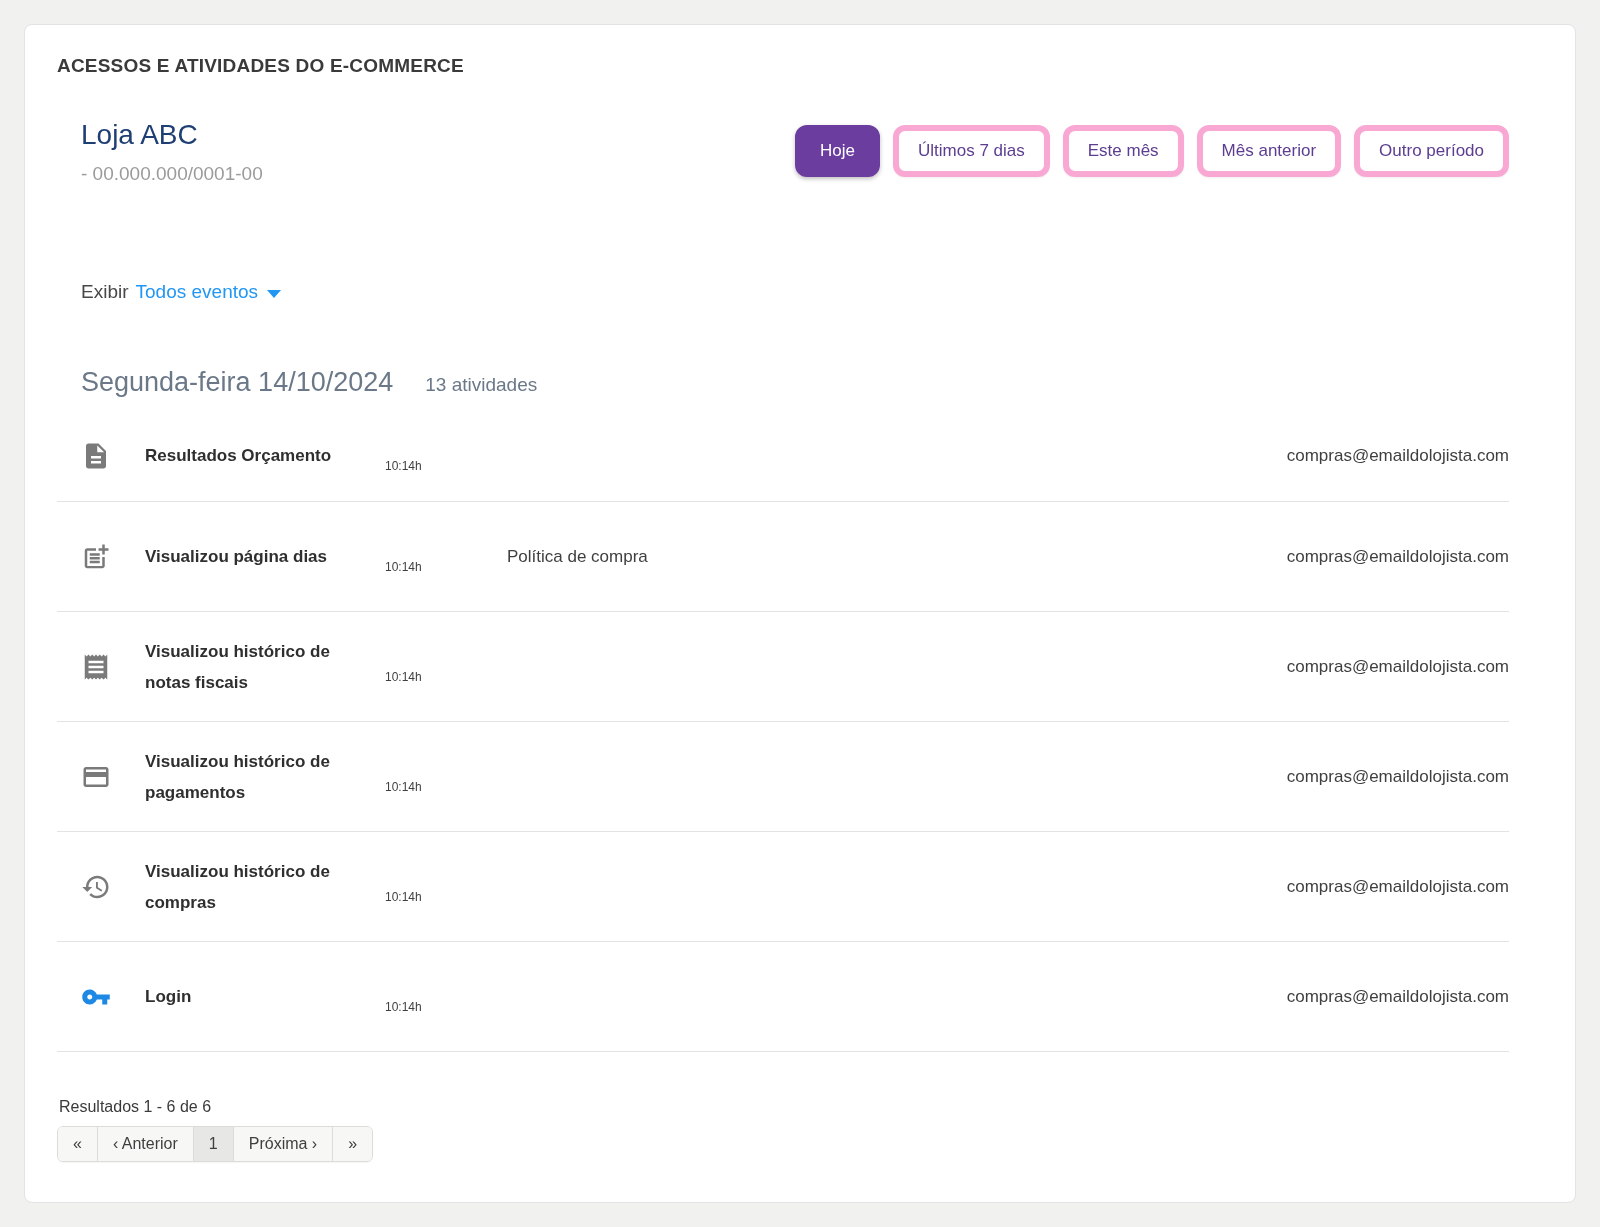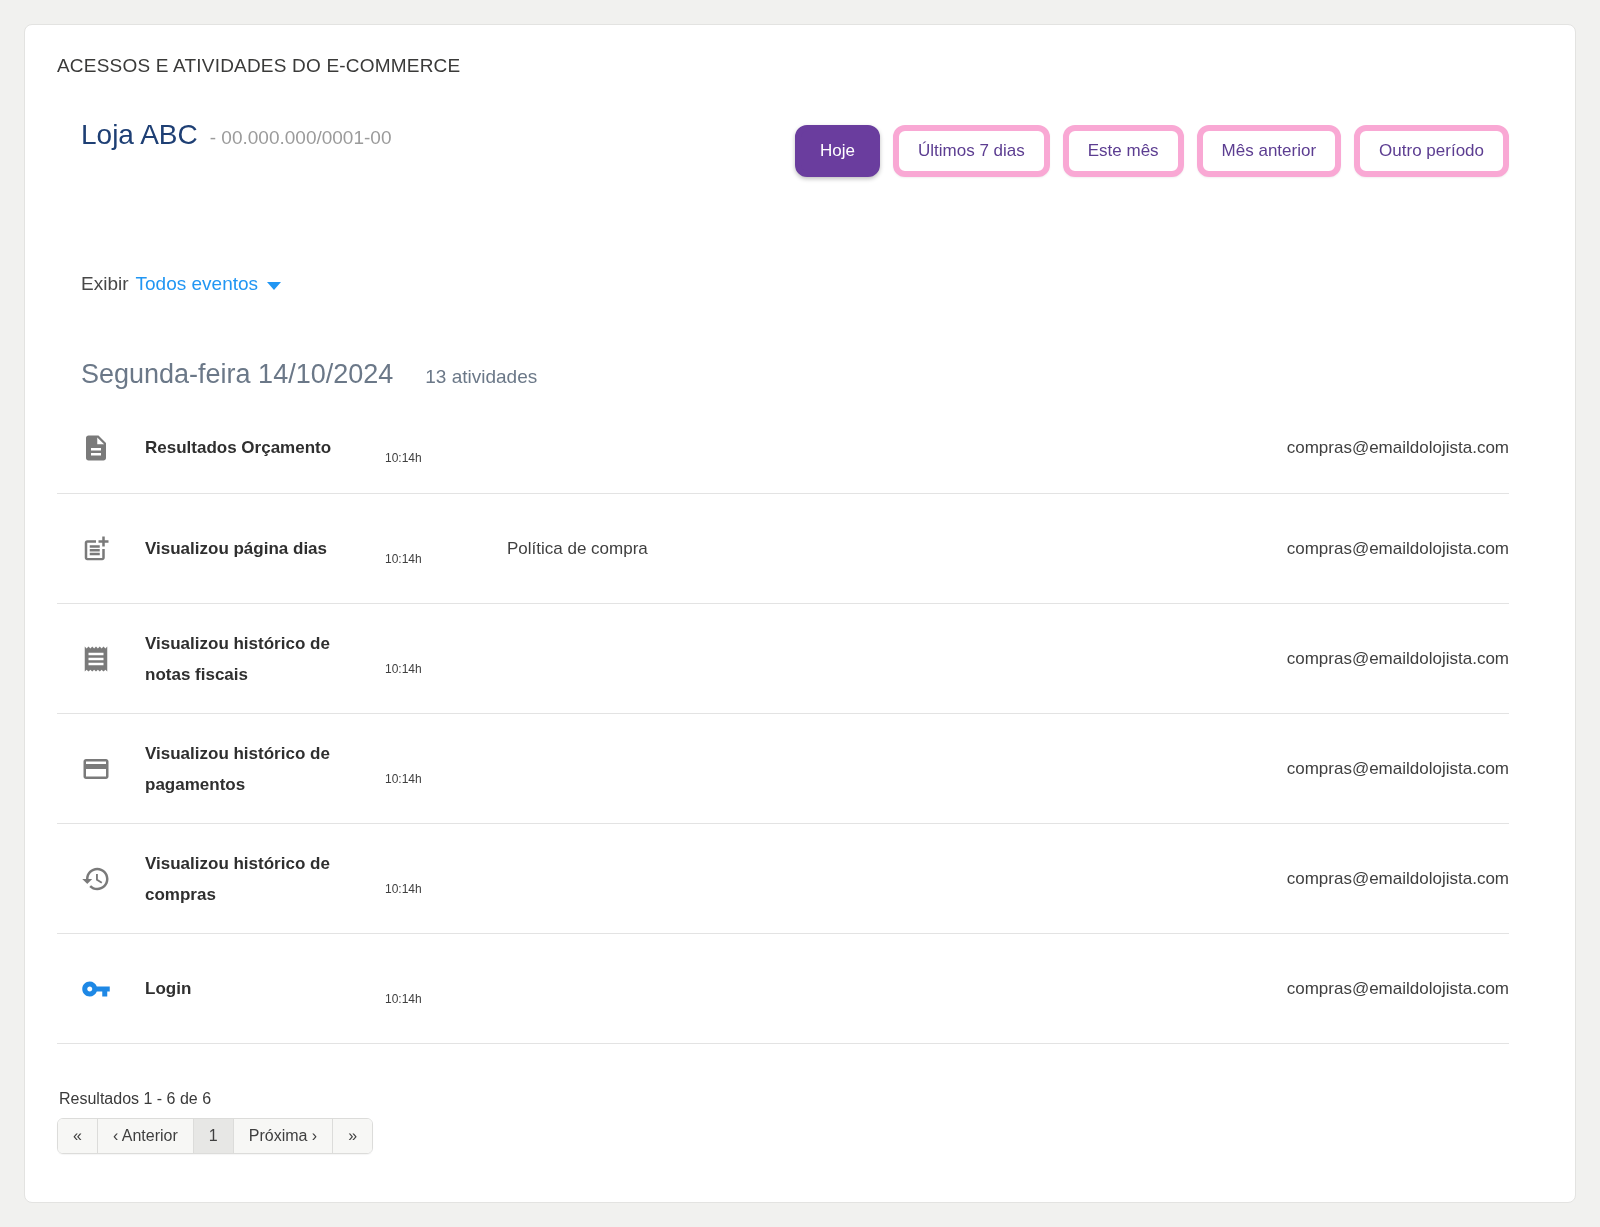--- a/index.html
+++ b/index.html
@@ -14,31 +14,31 @@
     left: 24px; top: 24px;
     width: 1552px; height: 1179px;
     background: #ffffff;
     border: 1px solid #e3e3e1;
     border-radius: 8px;
     padding: 30px 66px 30px 32px;
     overflow: hidden;
   }
   .section-title {
     font-size: 19px;
-    font-weight: 400;
+    font-weight: 700;
     letter-spacing: 0.2px;
     color: #3a3a39;
   }
   .store-row {
     margin-top: 42px;
     display: flex;
     align-items: flex-start;
     justify-content: space-between;
   }
-  .store-id { display: flex; align-items: baseline; gap: 12px; padding-left: 24px; }
+  .store-id { display: flex; align-items: baseline; gap: 12px; padding-left: 24px; flex-direction: column; }
   .store-name { font-size: 28px; color: #1e3f74; font-weight: 400; }
   .store-cnpj { font-size: 19px; color: #9b9b9b; }
   .filter-group { display: flex; gap: 13px; margin-top: 6px; }
   .filter-btn {
     font-family: inherit;
     font-size: 17px;
     padding: 10px 19px;
     border-radius: 12px;
     border: 6px solid #f9a8d4;
     background: #ffffff;

